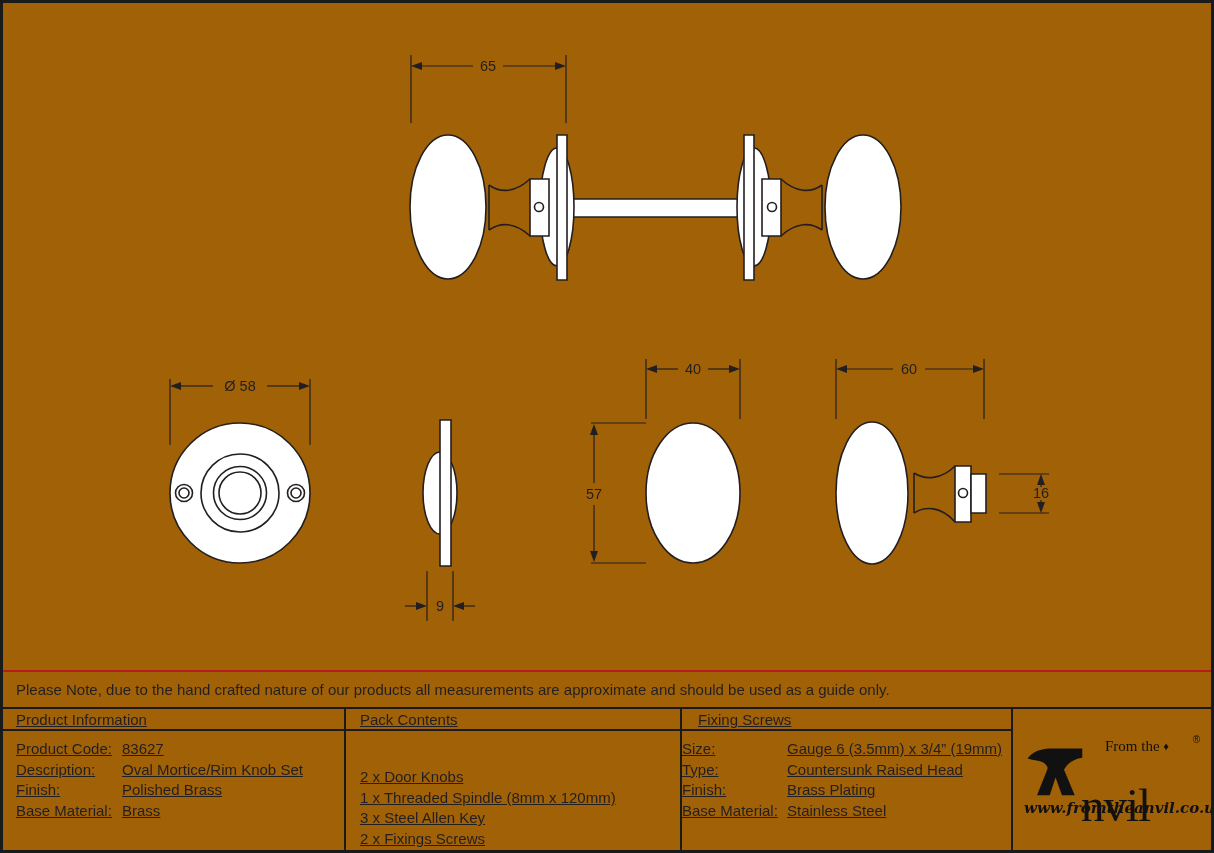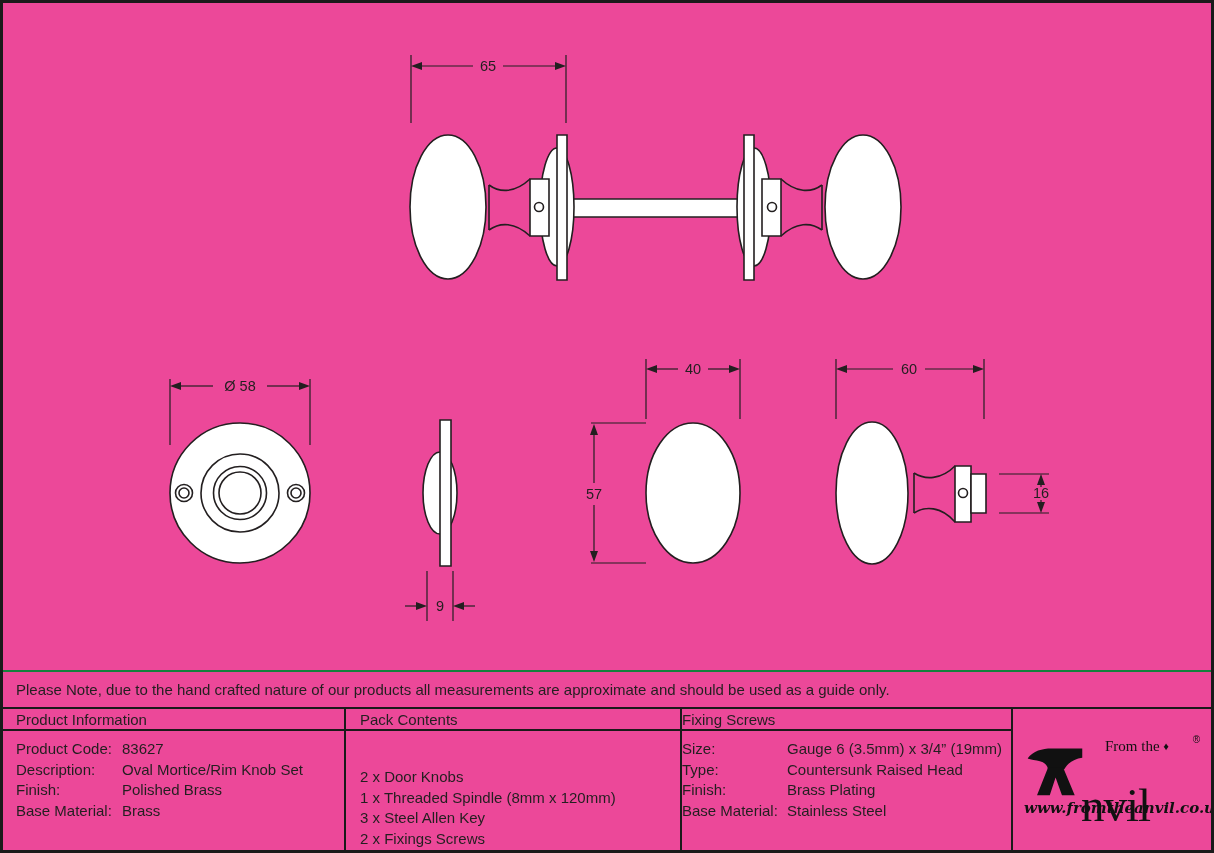--- a/index.html
+++ b/index.html
@@ -1,44 +1,44 @@
 <!DOCTYPE html>
 <html><head>
 <meta charset="utf-8">
 <style>
   * { margin:0; padding:0; box-sizing:border-box; }
   html,body { background:#e8e8e8; }
   .page {
-    position:relative; width:1214px; height:853px; background:#ec4899;
+    position:relative; width:1214px; height:853px; background:#a16207;
     border:3px solid #1a1a1a; overflow:hidden;
     font-family:"Liberation Sans", sans-serif; color:#231f20;
   }
   .drawing-area { display:block; width:1208px; height:667px; }
 
   .disclaimer {
-    height:37px; border-top:2px solid #15803d;
+    height:37px; border-top:2px solid #b91c1c;
     display:flex; align-items:center; padding-left:13px;
     font-size:15px; color:#231f20;
   }
   .spec-table {
     height:143px; border-top:2px solid #1a1a1a;
-    display:flex; flex-direction:row;
+    display:flex; flex-direction:row;text-decoration:underline;
   }
   .col { border-right:2px solid #1a1a1a; display:flex; flex-direction:column; }
   .col-product { width:343px; }
   .col-pack { width:336px;gap:28px; }
   .col-screws { width:331px; }
   .col-logo { border-right:none; flex:1; display:flex; align-items:center; justify-content:center; }
   .col-header {
     height:22px; border-bottom:2px solid #1a1a1a;
     display:flex; align-items:center; font-size:15px;
   }
   .col-product .col-header { padding-left:13px; }
   .col-pack .col-header { padding-left:14px; }
-  .col-screws .col-header { padding-left:0; }
+  .col-screws .col-header { padding-left:16px; }
   .col-body { padding-top:8px; font-size:15px; line-height:20.7px; }
   .col-product .col-body { padding-left:13px; }
   .col-pack .col-body { padding-left:14px; }
   .col-screws .col-body { }
   .kv { display:flex; }
   .col-product .kv .k { width:106px; }
   .col-screws .kv .k { width:105px; }
 
   
   .logo { position:relative; width:176px; height:84px; margin-top:-4px; }

